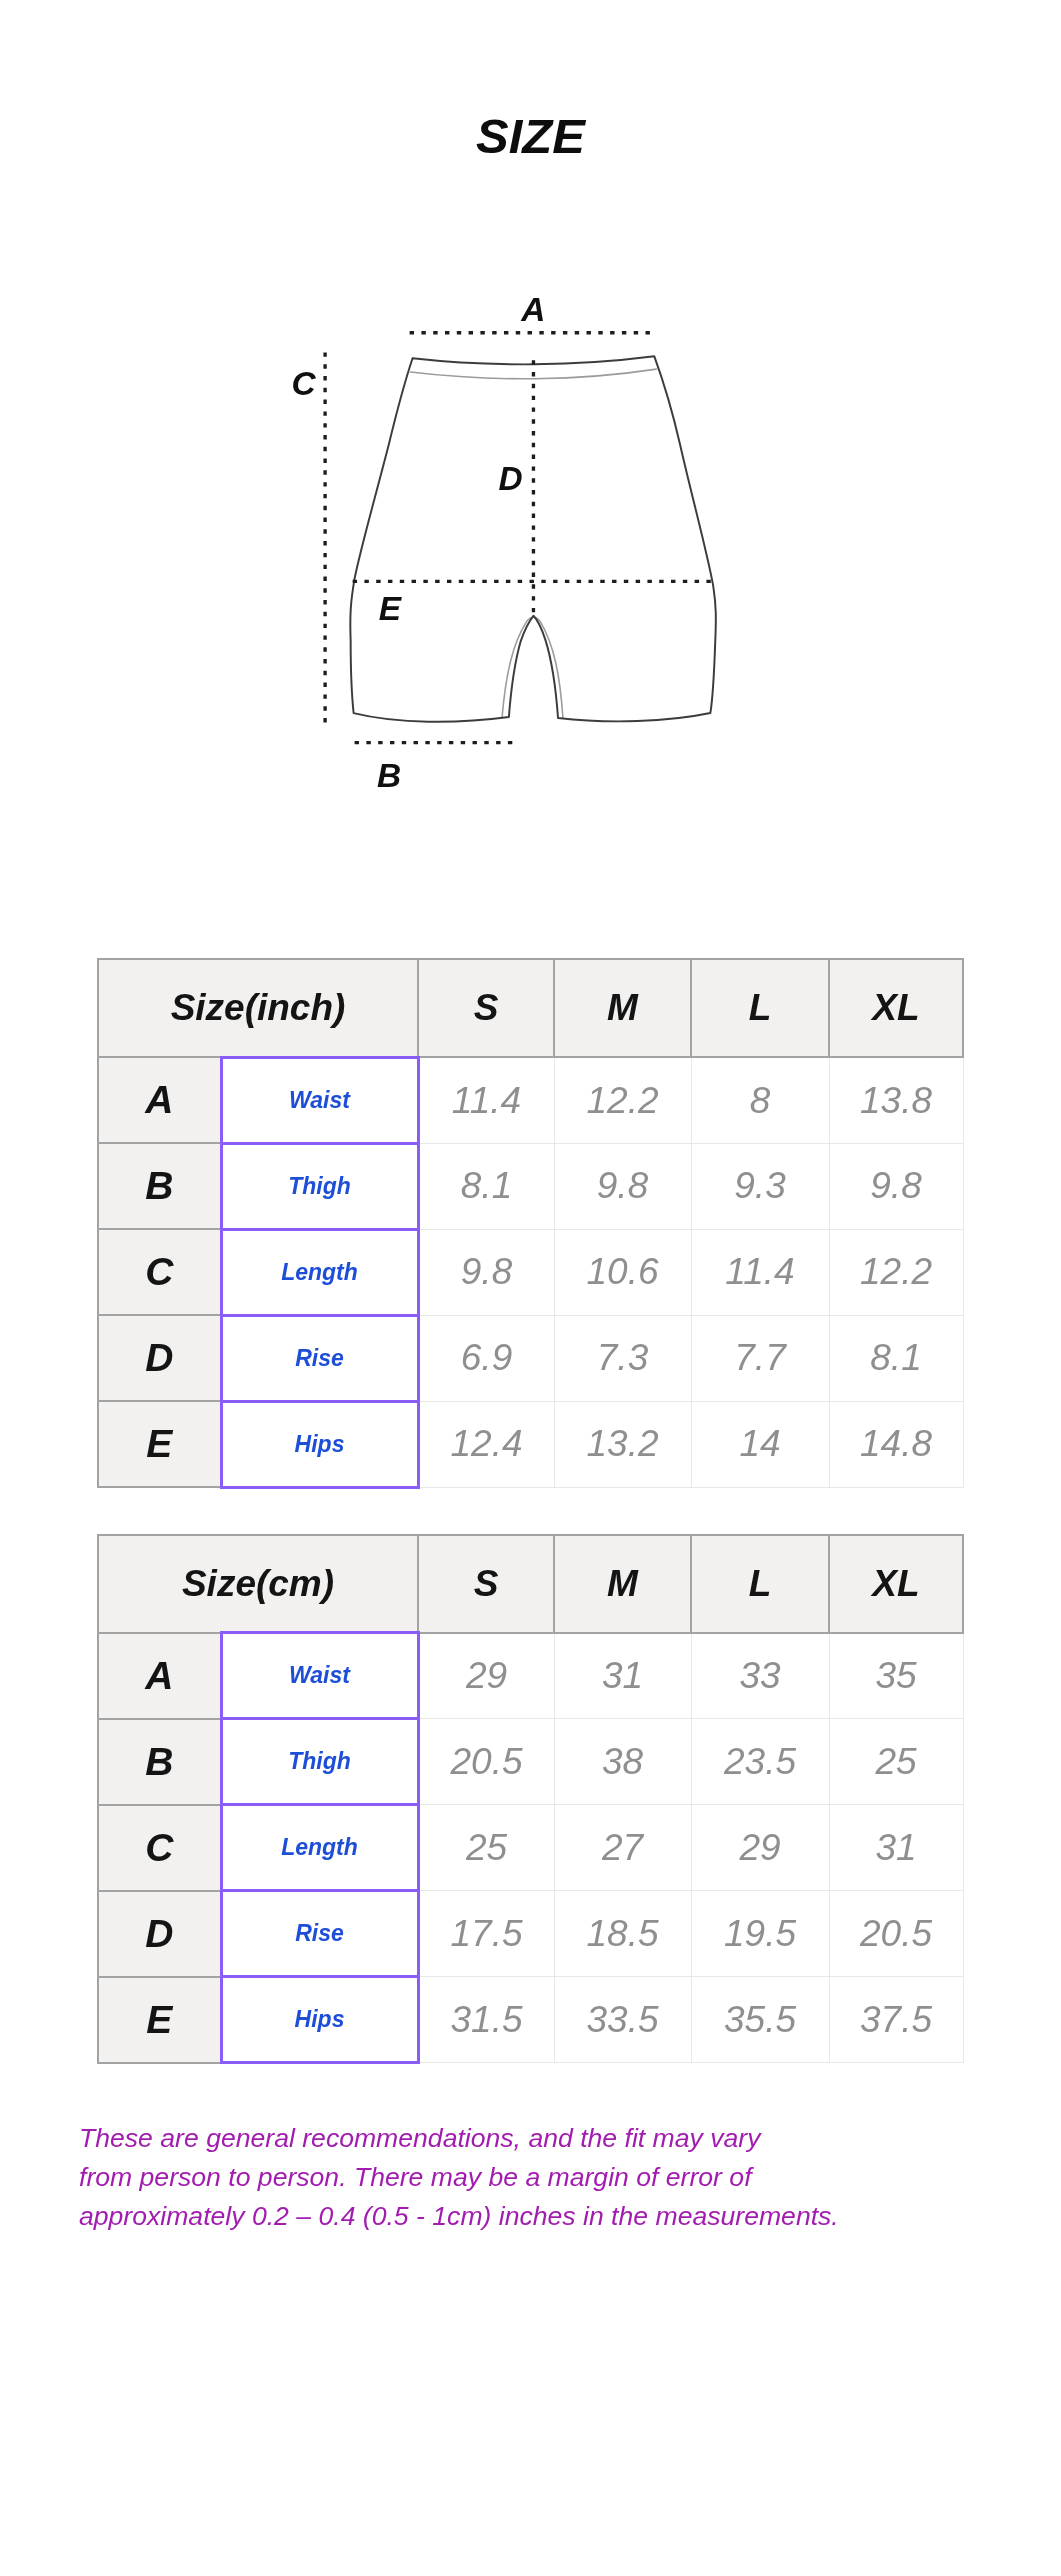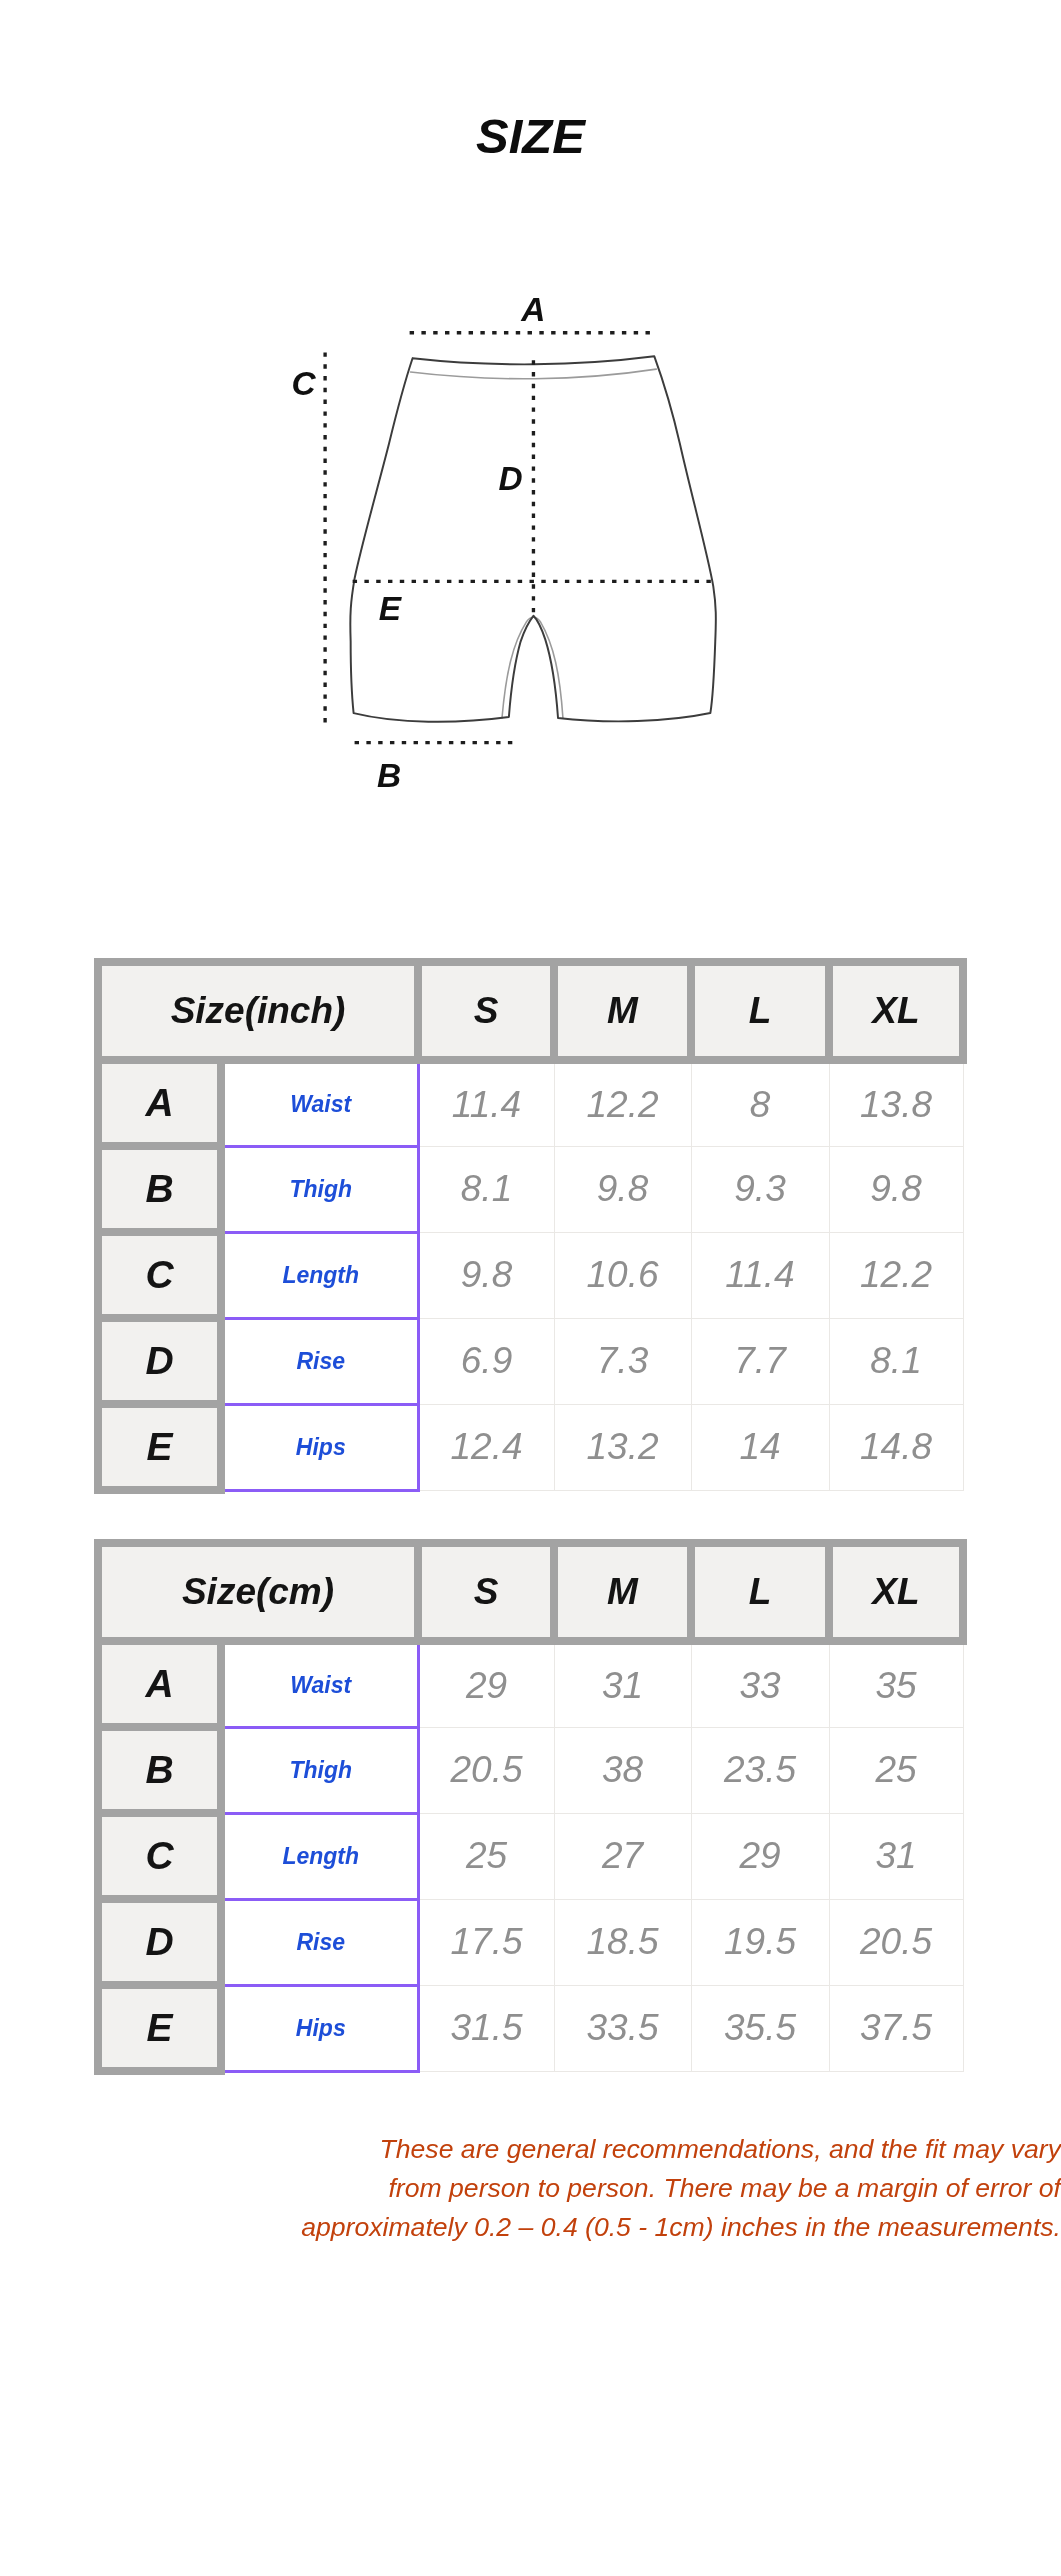--- a/index.html
+++ b/index.html
@@ -22,32 +22,31 @@
   .seam    { fill:none; stroke:#9b9b9b; stroke-width:1.6; stroke-linecap:round; }
   .dash    { fill:none; stroke:#1d1d1d; stroke-width:3.4; stroke-dasharray:4.5 7.5; }
   .dlabel  { font-family:"Liberation Sans", sans-serif; font-size:34px; font-weight:700; fill:#101010; }
 
   .size-table { border-collapse:collapse; table-layout:fixed; width:864px; margin:0 auto; }
   .size-table.first  { margin-top:126px; }
   .size-table.second { margin-top:45px; }
   .size-table tr.head { height:98px; }
   .size-table tr.row  { height:86px; }
   .size-table th, .size-table td { padding:0; text-align:center; vertical-align:middle; }
-  .cell-gray { background:#f2f1ef; border:8px solid #a3a3a3; }
+  .cell-gray { background:#f2f1ef; border:2px solid #a3a3a3; }
   .unit-h  { font-size:37px; font-weight:700; color:#141414; }
   .size-h  { font-size:37px; font-weight:700; color:#141414; }
   .key-cell  { font-size:39px; font-weight:700; color:#141414; }
   .name-cell { font-size:23px; font-weight:700; color:#1d4ed8; background:#fff; border:3px solid #8b5cf6; }
   .val-cell  { font-size:37px; font-weight:400; color:#8f8f8f; background:#fff; border:1px solid #eae8e5; }
 
   .footnote {
     margin:55px 0 0 79px;
-    font-size:26.6px; line-height:39px; color:#c2410c;
+    font-size:26.6px; line-height:39px; color:#a21caf;
     white-space:pre-line;
-    text-align:right;
   }
 </style>
 </head>
 <body>
 
 <div class="page">
 
   <h1 class="title">SIZE</h1>
 
 

